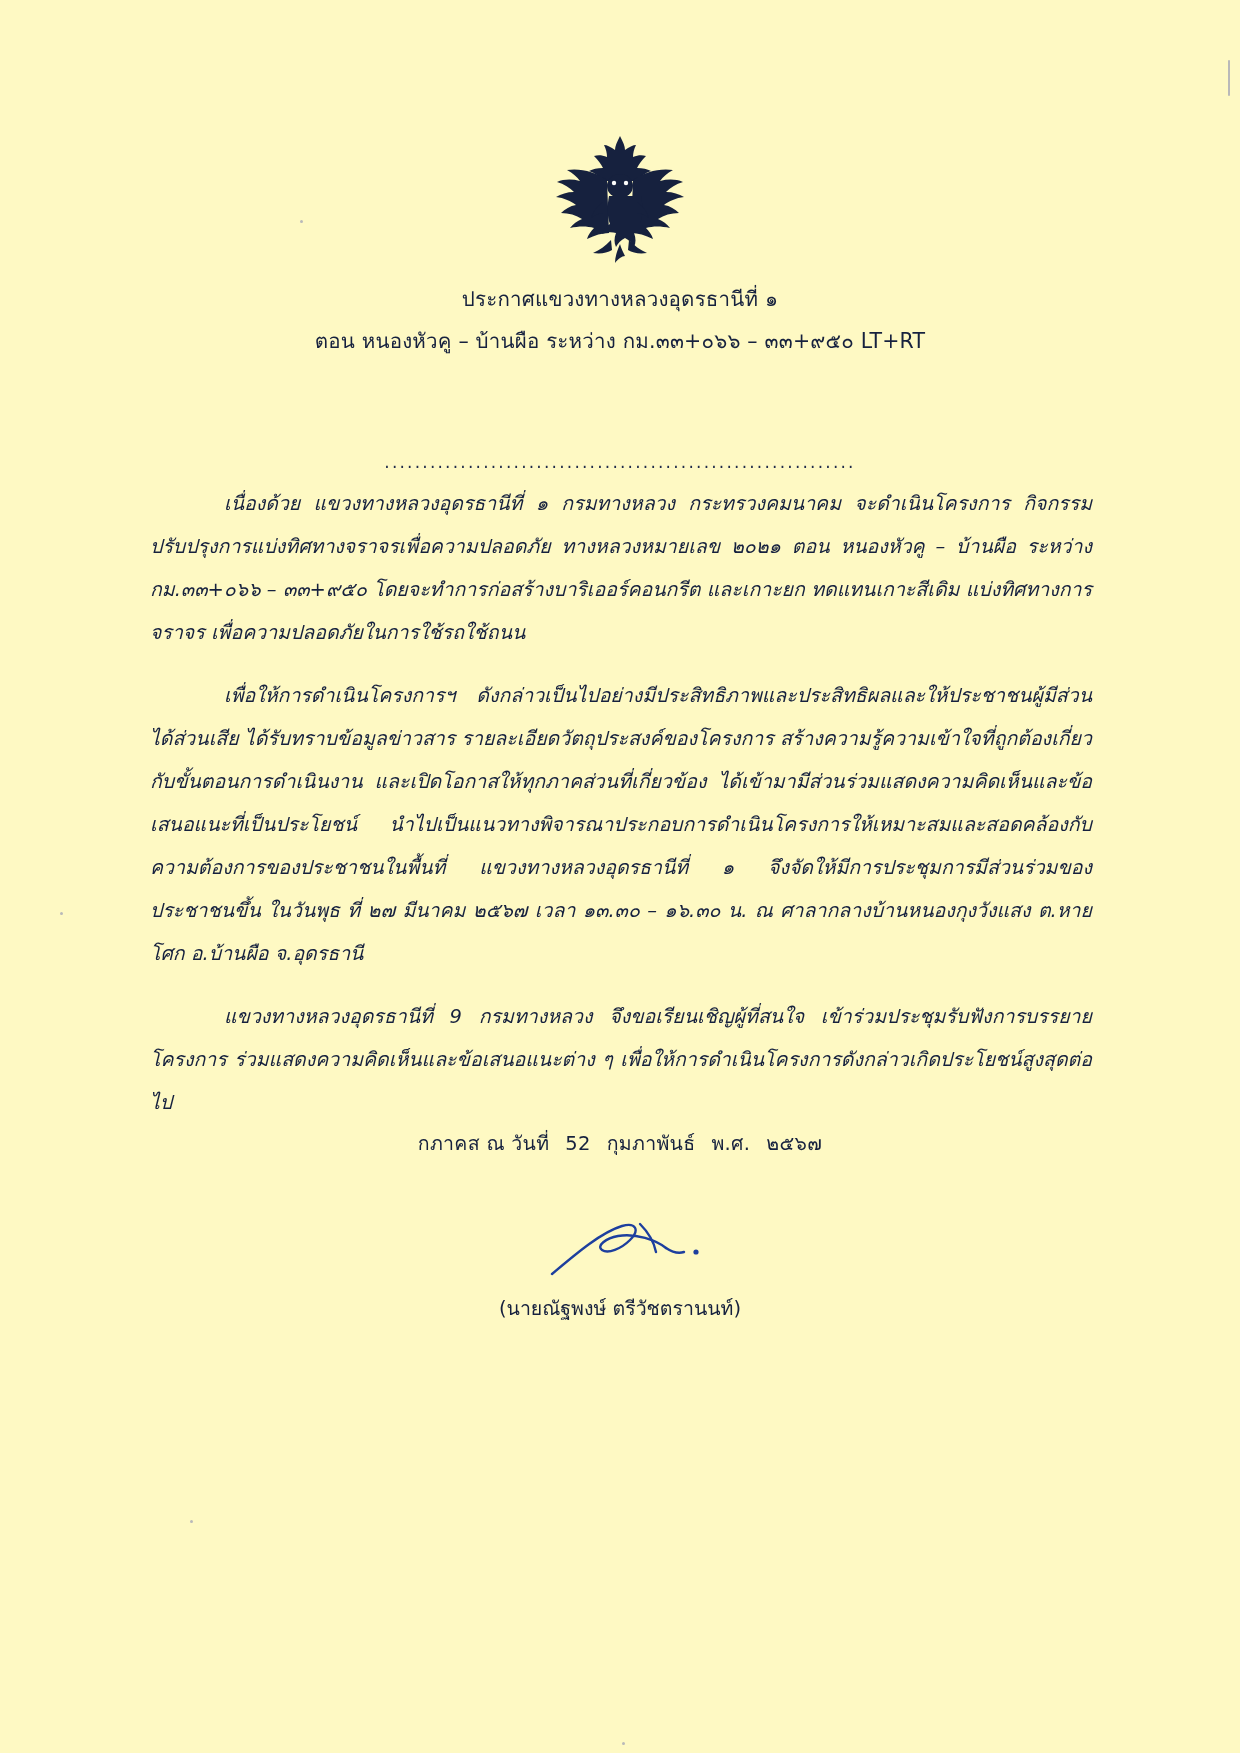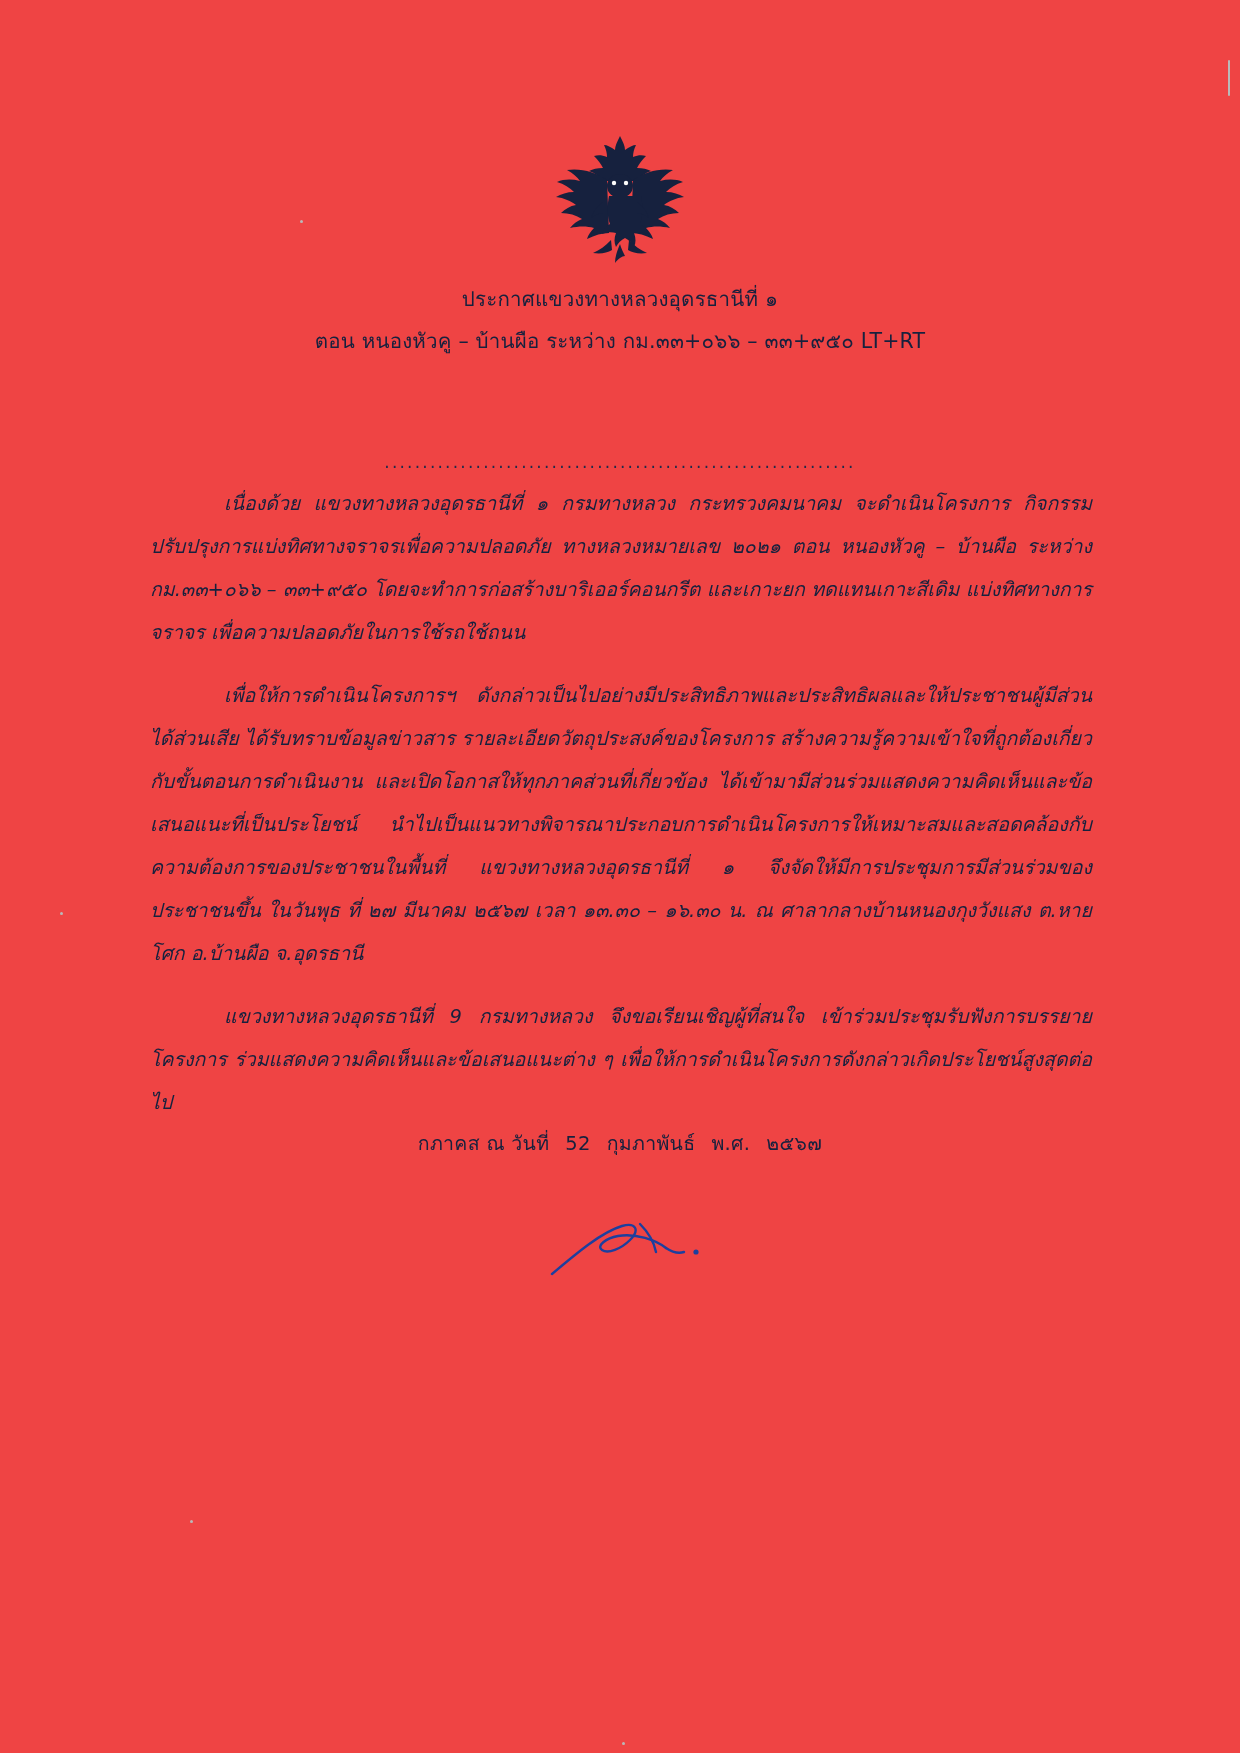--- a/index.html
+++ b/index.html
@@ -11,21 +11,21 @@
     width: 1240px;
     height: 1753px;
     font-family: "DejaVu Sans", sans-serif;
     color: #1a1a2e;
     position: relative;
     overflow: hidden;
   }
   .page {
     position: absolute;
     inset: 0;
-    background: #ef4444;
+    background: #fef9c3;
   }
 
   .emblem-wrap {
     position: absolute;
     top: 128px;
     left: 0;
     width: 100%;
     display: flex;
     justify-content: center;
   }
@@ -180,15 +180,16 @@
   <svg class="signature" viewBox="0 0 260 80" aria-hidden="true">
     <g fill="none" stroke="#1d3f9e" stroke-width="2.4" stroke-linecap="round">
       <path d="M62 62 C88 40 112 20 132 14 C146 10 150 18 140 28 C131 37 118 42 112 38 C106 34 116 26 128 24 C146 21 166 28 176 36"></path>
       <path d="M150 12 C158 20 164 30 166 40"></path>
       <path d="M176 36 C182 40 188 42 194 40"></path>
     </g>
     <circle cx="206" cy="40" r="2.6" fill="#1d3f9e"></circle>
   </svg>
 
   <div class="signer-block">
+    <div class="signer-line">(นายณัฐพงษ์ ตรีวัชตรานนท์)</div>
   </div>
 
 </div>
 
 </body></html>

